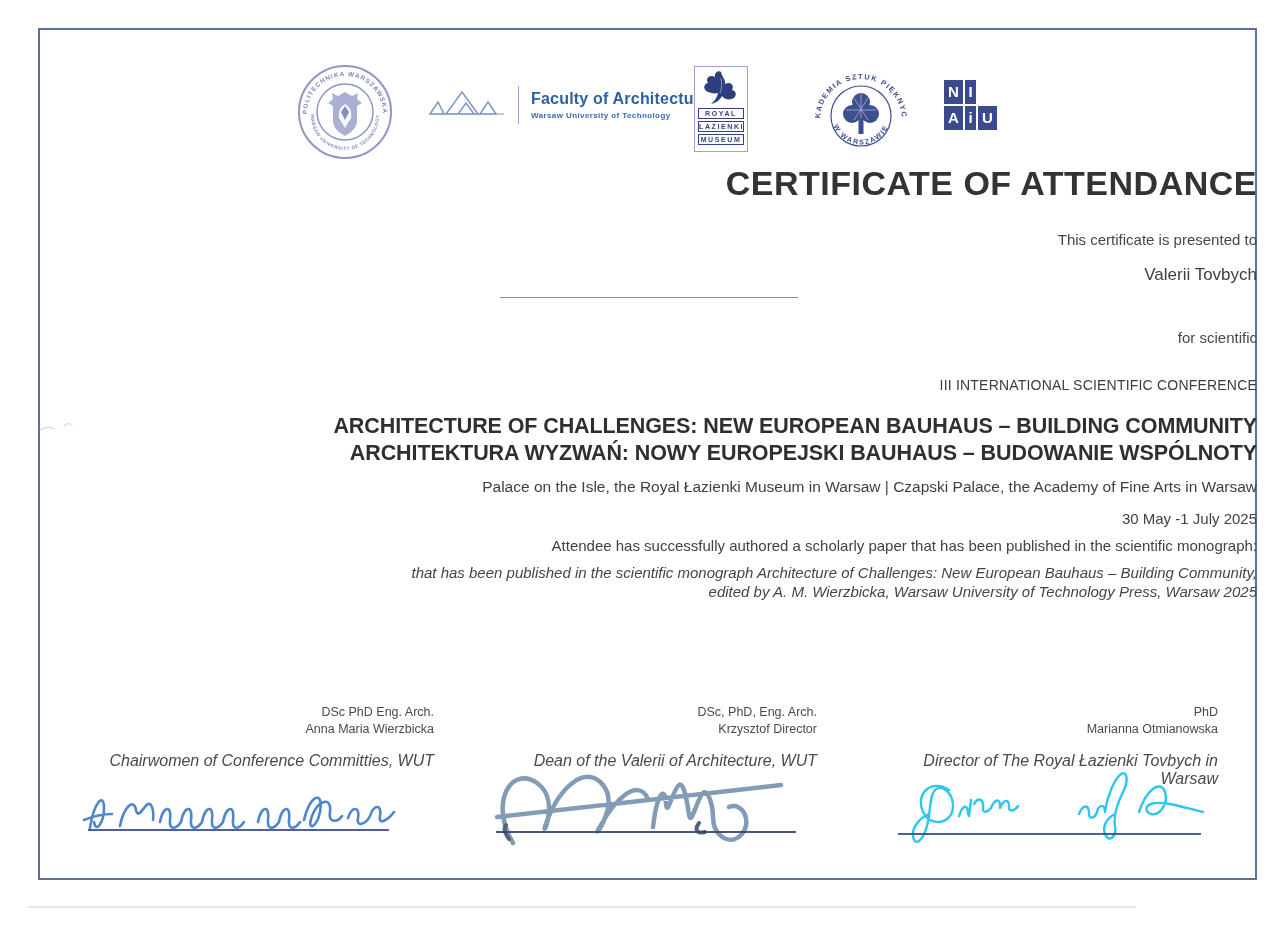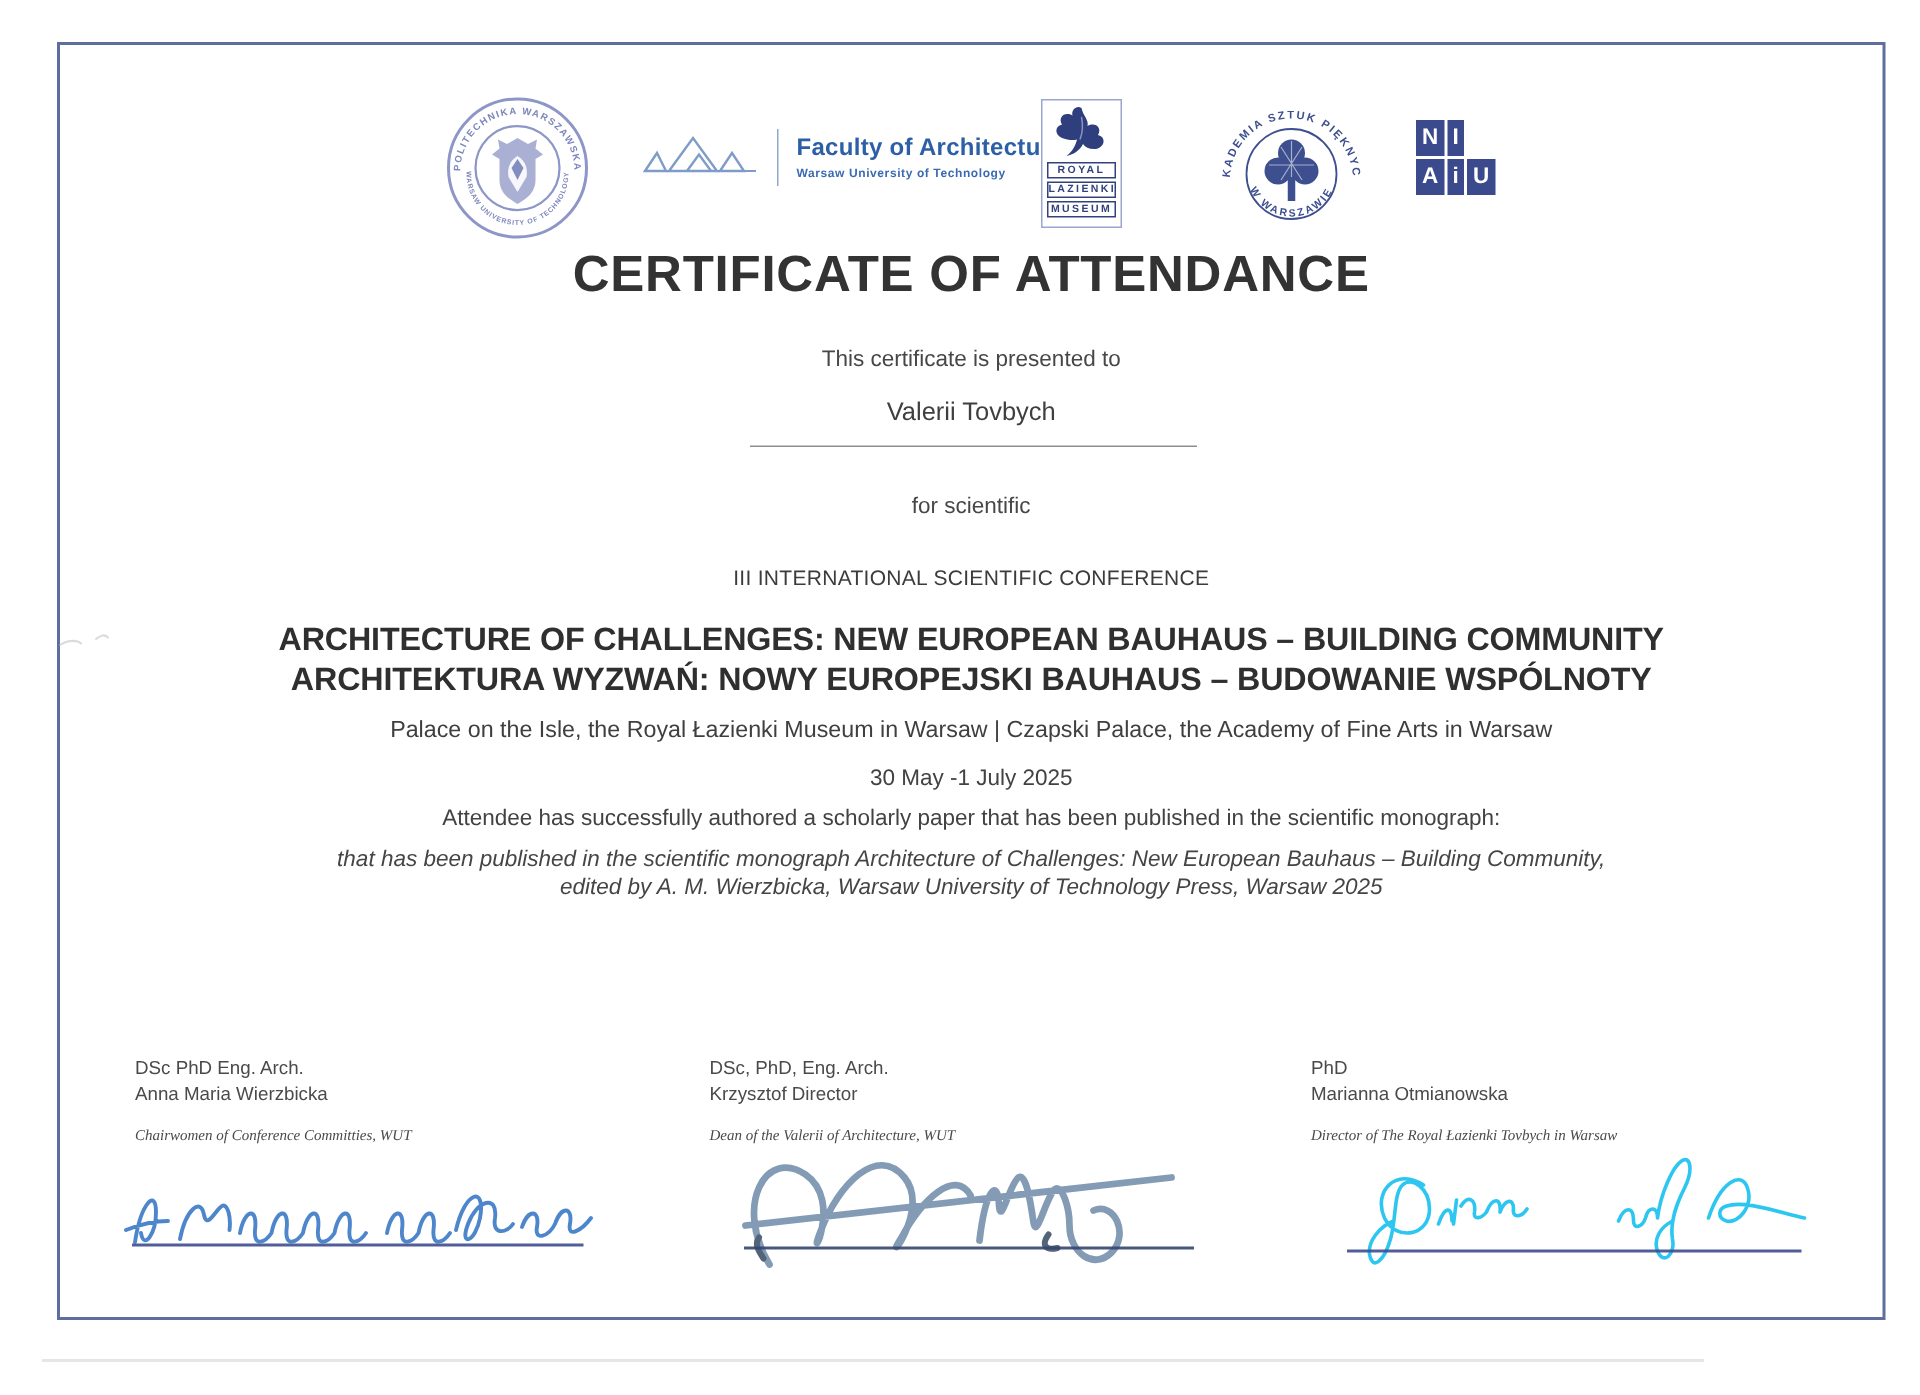--- a/index.html
+++ b/index.html
@@ -1,20 +1,20 @@
 <!DOCTYPE html>
 <html><head>
 <meta charset="utf-8">
 <style>
   * { margin:0; padding:0; box-sizing:border-box; }
   body { background:#f6f6f4; font-family:"Liberation Sans", sans-serif; }
   .page { position:relative; width:1280px; height:930px; background:#ffffff; overflow:hidden; }
   .abs { position:absolute; }
   .cert-border { left:38px; top:28px; width:1219px; height:852px; border:2px solid #5e6e9e; }
-  .ctr { left:38px; width:1219px; text-align:center; color:#424242; }
+  .ctr { left:38px; width:1219px; text-align:right; color:#424242; }
 
   
   .logo { position:absolute; }
   .seal-svg text { font-family:"Liberation Sans", sans-serif; }
 
   .fac-wrap { display:flex; align-items:center; gap:12px; }
   .fac-divider { width:1px; height:38px; background:#8fa8cc; }
   .fac-name { font-size:16px; font-weight:bold; color:#2d5fa6; letter-spacing:.2px; }
   .fac-sub { font-size:8px; font-weight:bold; color:#3a6bb0; letter-spacing:.4px; margin-top:3px; }
 
@@ -34,23 +34,23 @@
   .attending { top:329px; font-size:15px; color:#474747; }
   .conf-type { top:377px; font-size:14px; letter-spacing:.2px; color:#3c3c3c; }
   .conf-title { top:413px; font-size:21.5px; font-weight:bold; line-height:27px; color:#2f2f2f; letter-spacing:-.1px; }
   .venue { top:478px; font-size:15.5px; color:#3f3f3f; }
   .dates { top:510px; font-size:15px; color:#424242; }
   .achieve { top:537px; font-size:15px; color:#424242; }
   .mono { font-style:italic; font-size:15px; color:#454545; line-height:18.5px; }
   .mono1 { top:564px; } .mono2 { top:583px; }
 
   
-  .sig-col { position:absolute; width:344px; text-align:left; }
+  .sig-col { position:absolute; width:344px; text-align:right; }
   .sig-degree { font-size:12.5px; color:#4a4a4a; line-height:17px; }
-  .sig-role { font-size:10px; font-style:italic; color:#4a4a4a;font-family:Liberation Serif, serif; }
+  .sig-role { font-size:16px; font-style:italic; color:#4a4a4a; }
   .sig-line { height:2px; background:#3d4c8e; opacity:.9; }
   svg.signature { position:absolute; overflow:visible; }
   svg.signature path { fill:none; stroke-linecap:round; stroke-linejoin:round; }
 
   
   .paper-edge { left:28px; top:906px; width:1108px; height:2px; background:#e6e6e2; }
   .pencil-mark { left:36px; top:418px; opacity:.5; }
 </style>
 </head>
 <body>

